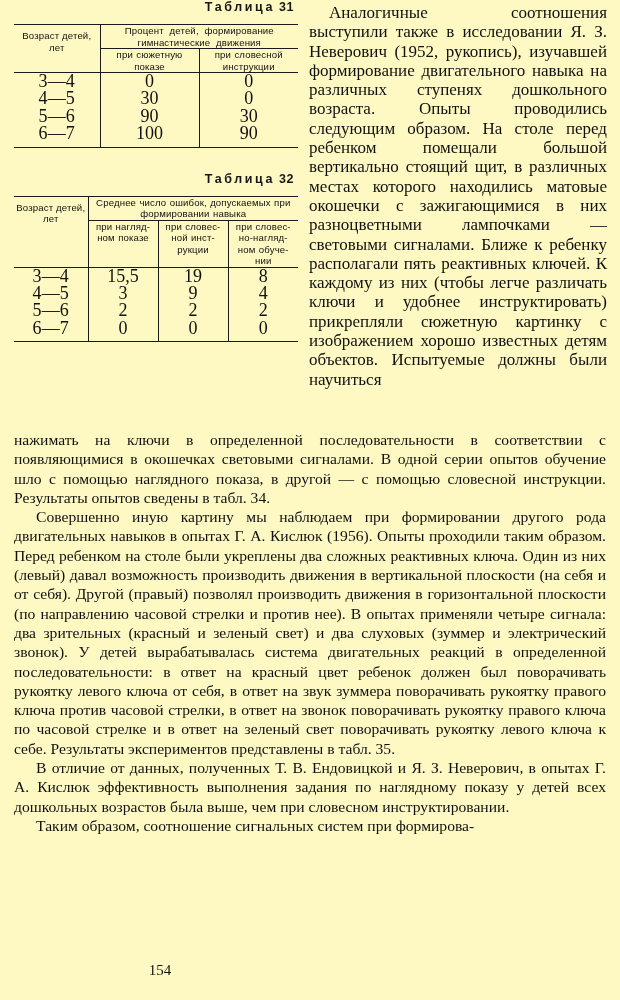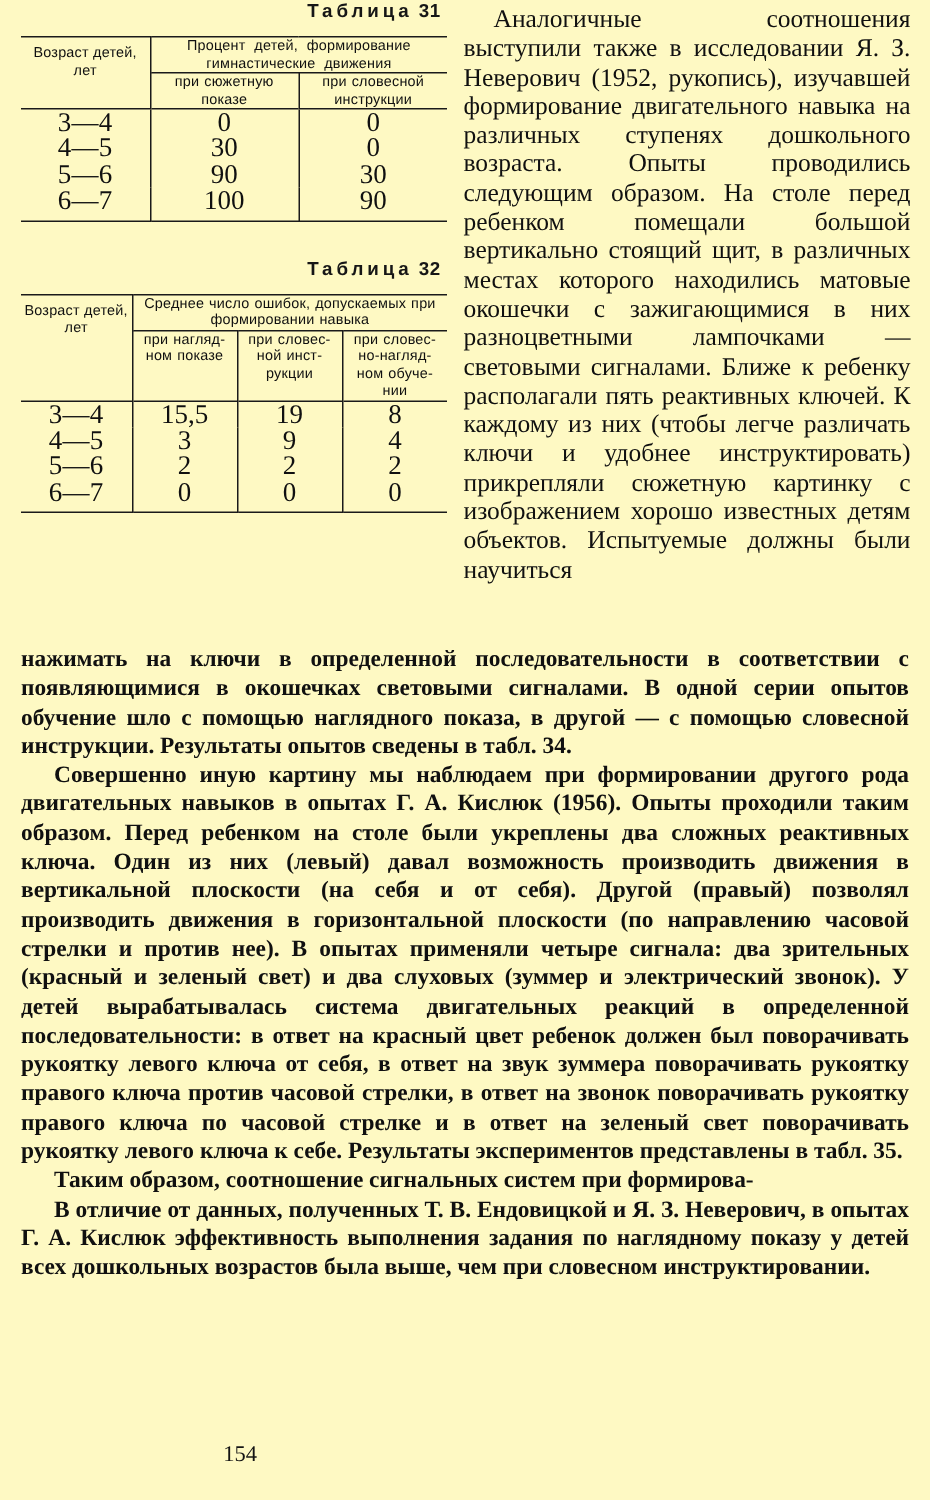--- a/index.html
+++ b/index.html
@@ -115,21 +115,20 @@
     position: absolute;
     left: 14px; top: 430px;
     width: 592px;
   }
   .full-region p {
     font-size: 15.6px;
     line-height: 19.3px;
     text-align: justify;
     margin: 0;
     color: #101010;
-    font-weight: bold;
   }
   .full-region p.ind { text-indent: 22px; }
   .full-region p + p { margin-top: 0px; }
 
   .pagenum {
     position: absolute;
     left: 0; top: 962px;
     width: 320px;
     text-align: center;
     font-size: 15px;
@@ -236,19 +235,19 @@
     </div>
 
     <div class="col-right">
       <p class="ptext">Аналогичные соотношения выступили также в исследовании Я. З. Неверович (1952, рукопись), изучавшей формирование двигательного навыка на различных ступенях дошкольного возраста. Опыты проводились следующим образом. На столе перед ребенком помещали большой вертикально стоящий щит, в различных местах которого находились матовые окошечки с зажигающимися в них разноцветными лампочками — световыми сигналами. Ближе к ребенку располагали пять реактивных ключей. К каждому из них (чтобы легче различать ключи и удобнее инструктировать) прикрепляли сюжетную картинку с изображением хорошо известных детям объектов. Испытуемые должны были научиться</p>
     </div>
   </div>
 
   <div class="full-region">
     <p>нажимать на ключи в определенной последовательности в соответствии с появляющимися в окошечках световыми сигналами. В одной серии опытов обучение шло с помощью наглядного показа, в другой — с помощью словесной инструкции. Результаты опытов сведены в табл. 34.</p>
     <p class="ind">Совершенно иную картину мы наблюдаем при формировании другого рода двигательных навыков в опытах Г. А. Кислюк (1956). Опыты проходили таким образом. Перед ребенком на столе были укреплены два сложных реактивных ключа. Один из них (левый) давал возможность производить движения в вертикальной плоскости (на себя и от себя). Другой (правый) позволял производить движения в горизонтальной плоскости (по направлению часовой стрелки и против нее). В опытах применяли четыре сигнала: два зрительных (красный и зеленый свет) и два слуховых (зуммер и электрический звонок). У детей вырабатывалась система двигательных реакций в определенной последовательности: в ответ на красный цвет ребенок должен был поворачивать рукоятку левого ключа от себя, в ответ на звук зуммера поворачивать рукоятку правого ключа против часовой стрелки, в ответ на звонок поворачивать рукоятку правого ключа по часовой стрелке и в ответ на зеленый свет поворачивать рукоятку левого ключа к себе. Результаты экспериментов представлены в табл. 35.</p>
+    <p class="ind">В отличие от данных, полученных Т. В. Ендовицкой и Я. З. Неверович, в опытах Г. А. Кислюк эффективность выполнения задания по наглядному показу у детей всех дошкольных возрастов была выше, чем при словесном инструктировании.</p>
     <p class="ind">Таким образом, соотношение сигнальных систем при формирова-</p>
-    <p class="ind">В отличие от данных, полученных Т. В. Ендовицкой и Я. З. Неверович, в опытах Г. А. Кислюк эффективность выполнения задания по наглядному показу у детей всех дошкольных возрастов была выше, чем при словесном инструктировании.</p>
   </div>
 
   <div class="pagenum">154</div>
 
 </div>
 
 </body></html>

